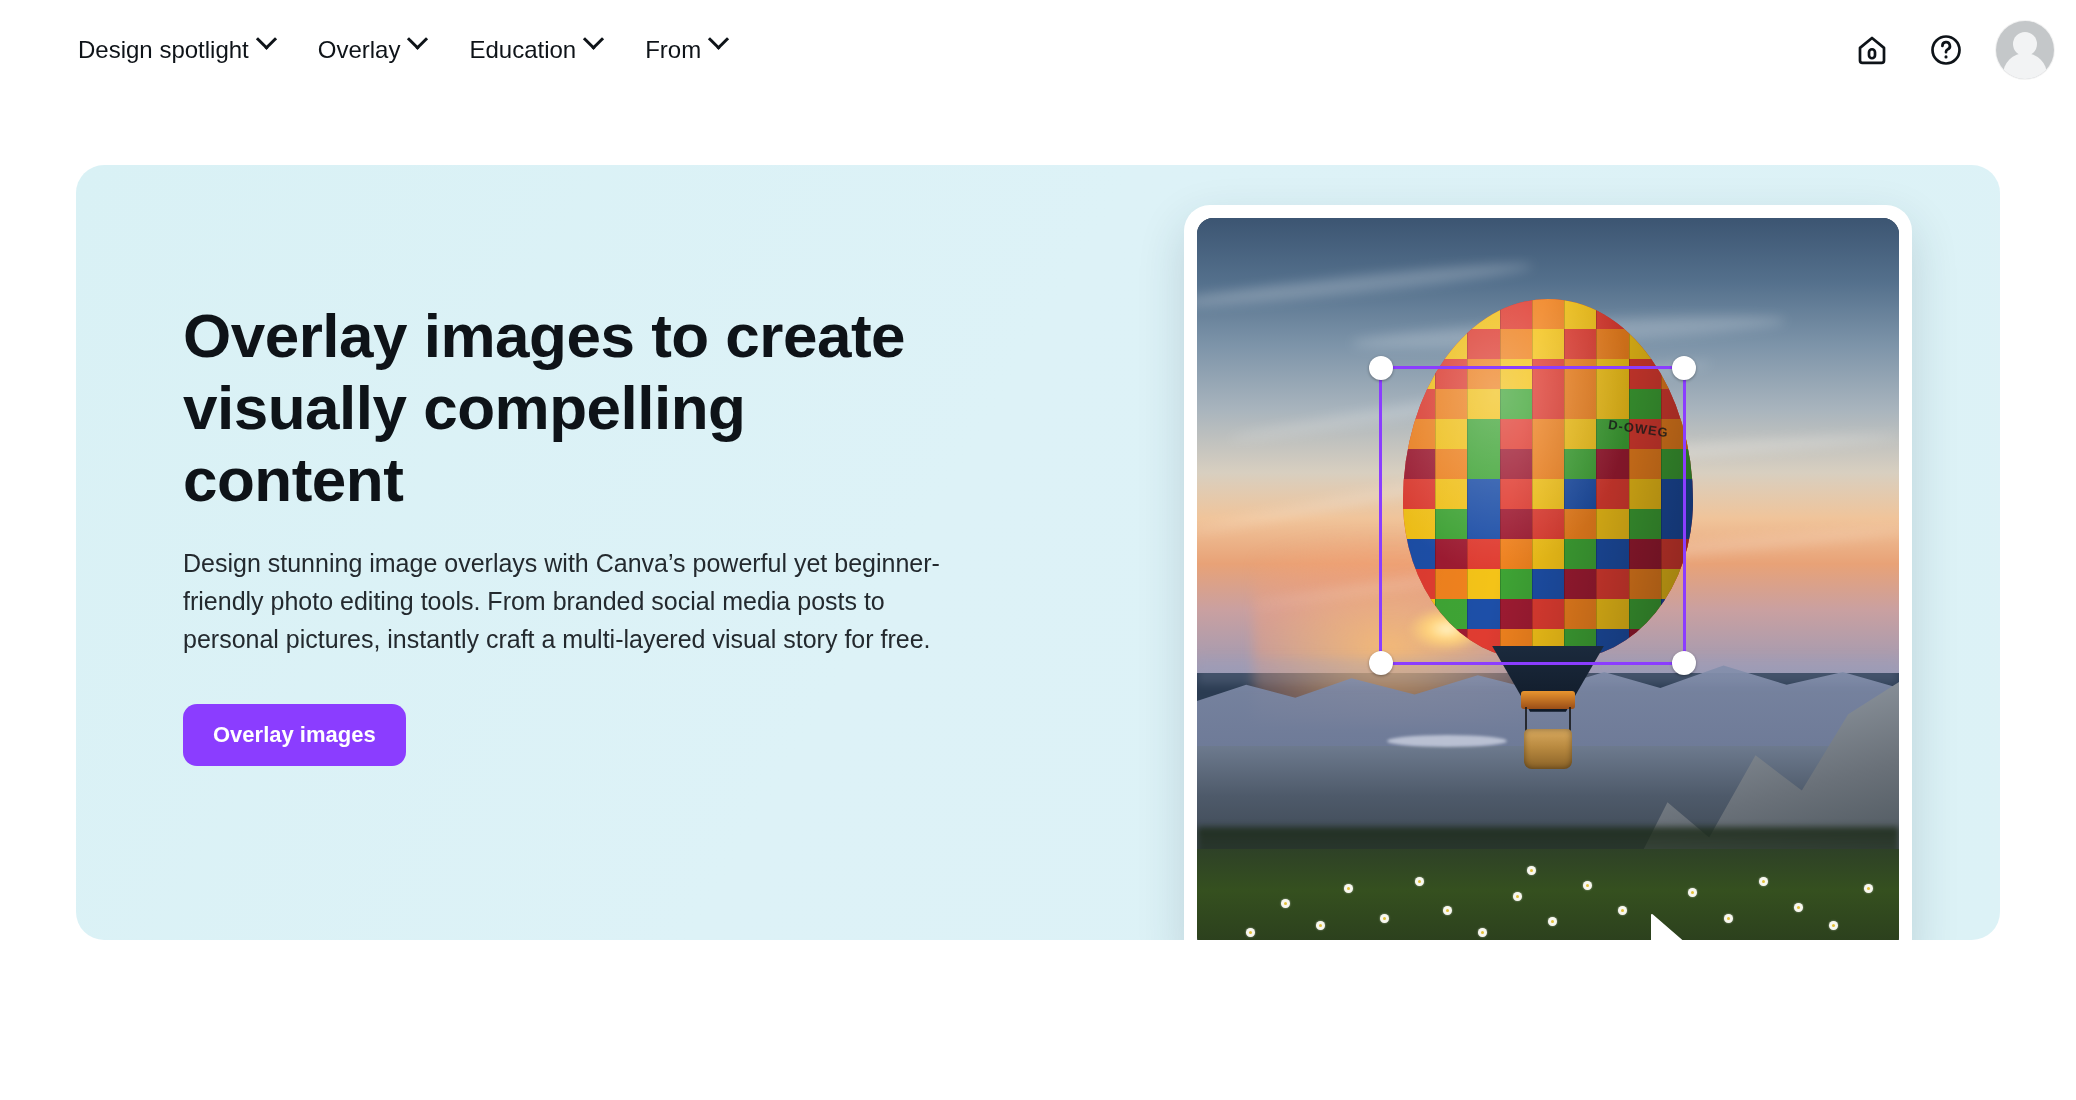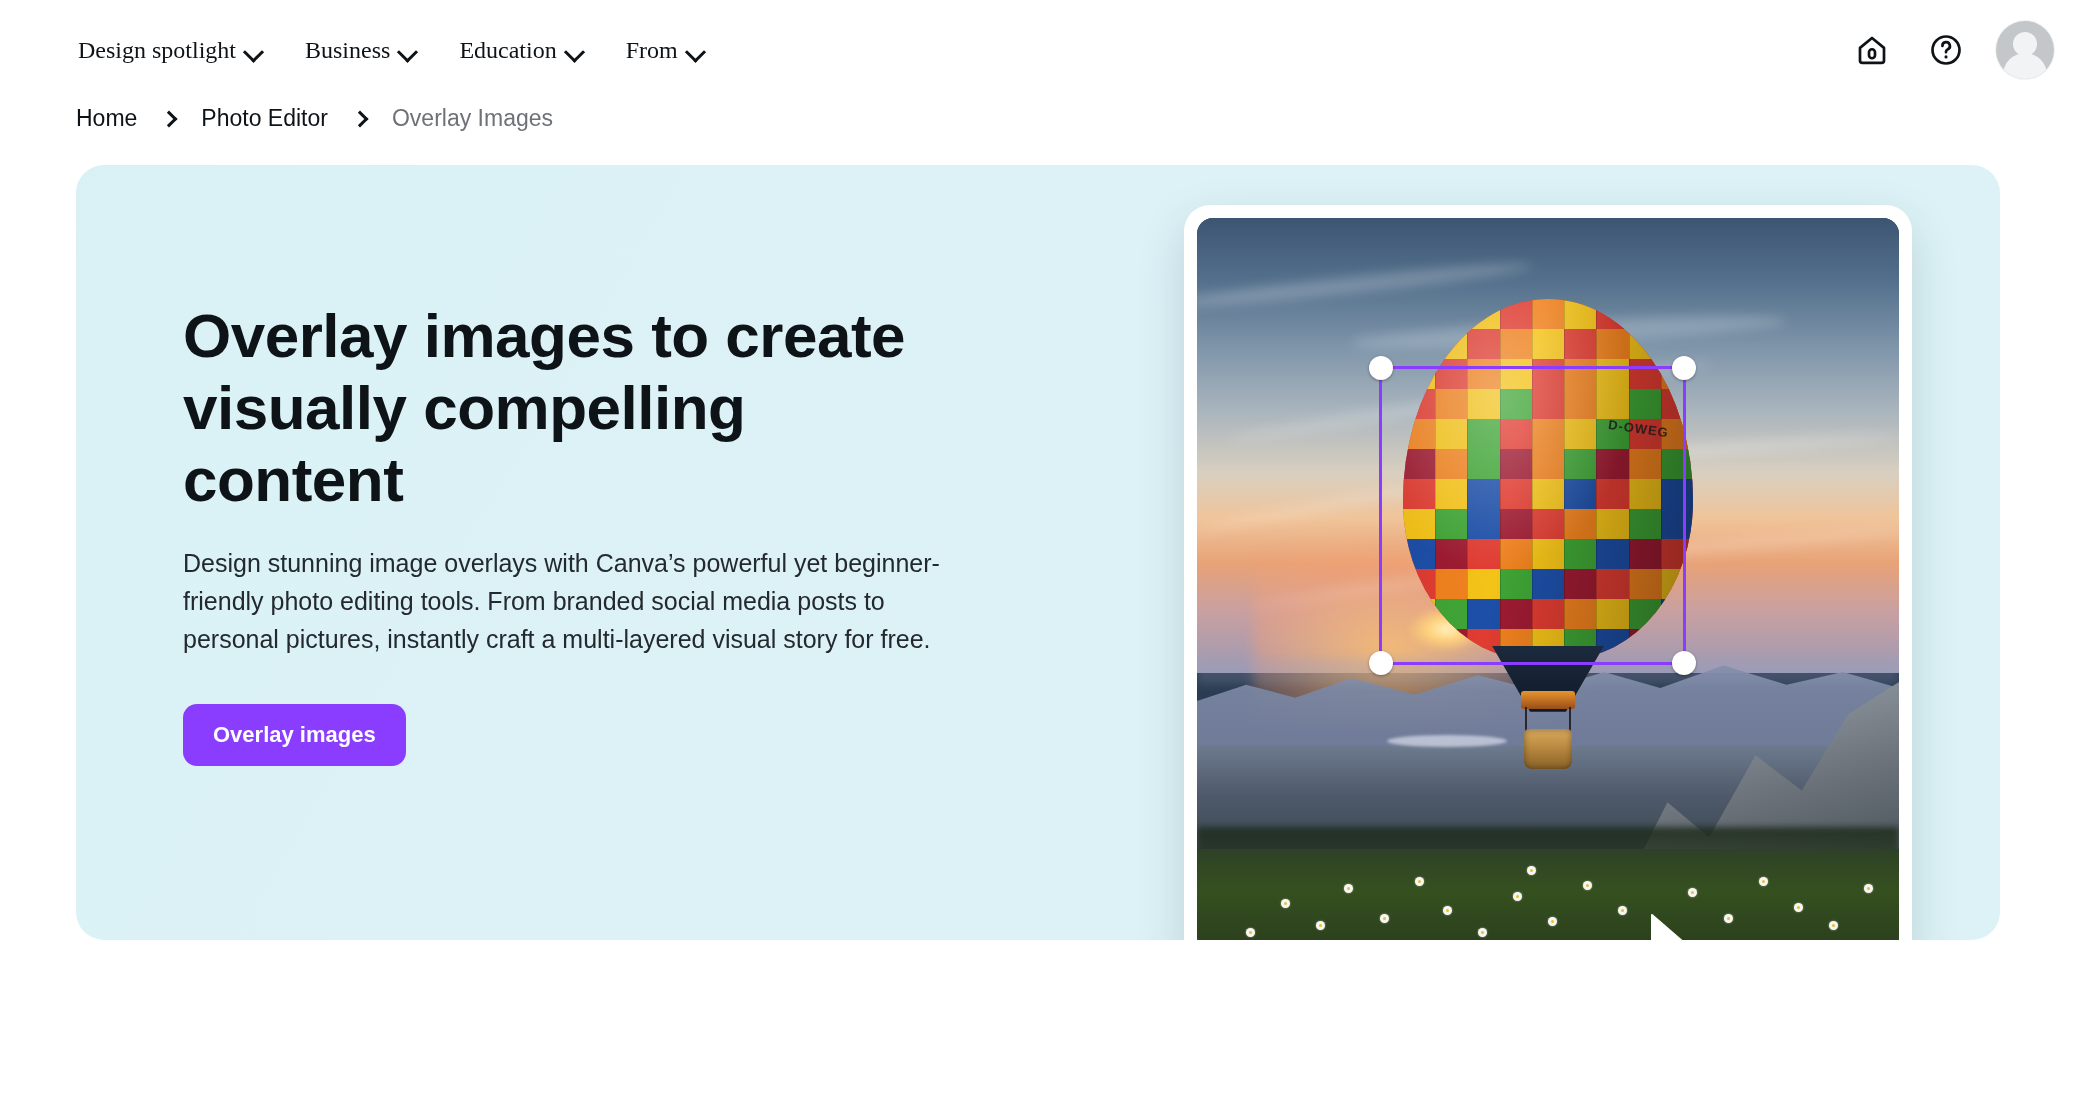--- a/index.html
+++ b/index.html
@@ -30,27 +30,26 @@
     -webkit-background-clip: text;
     background-clip: text;
     color: transparent;
     -webkit-text-fill-color: transparent;
     line-height: 1;
     padding: 4px 8px 10px 8px;
     user-select: none;
   }
   .nav-items { display: flex; align-items: center; margin-left: 56px; gap: 0; }
   .nav-item {
-    display: flex; align-items: flex-end; gap: 10px;
+    display: flex; align-items: flex-start; gap: 10px;
     padding: 10px 22px;
     font-size: 24px;
     color: #0e1318;
     cursor: pointer;
     white-space: nowrap;
-    font-family: Liberation Serif, serif;
   }
   .chev {
     display:inline-block; width: 15px; height: 15px;
     border-right: 3px solid #0e1318;
     border-bottom: 3px solid #0e1318;
     transform: rotate(45deg) translate(-3px,-3px);
   }
   .nav-right {
     margin-left: auto; display: flex; align-items: center; gap: 26px;
     padding-right: 22px;
@@ -318,21 +317,21 @@
 <div class="page">
 
   <div class="navbar">
 
     <div class="nav-items">
       <div class="nav-item">
         <span>Design spotlight</span>
         <span class="chev"></span>
       </div>
       <div class="nav-item">
-        <span>Business</span>
+        <span>Overlay</span>
         <span class="chev"></span>
       </div>
       <div class="nav-item">
         <span>Education</span>
         <span class="chev"></span>
       </div>
       <div class="nav-item">
         <span>From</span>
         <span class="chev"></span>
       </div>
@@ -352,27 +351,20 @@
           <circle cx="12" cy="16.6" r="1.05" fill="#0e1318"></circle>
         </svg>
       </div>
       <div class="avatar">
         <div class="head"></div>
         <div class="body"></div>
       </div>
     </div>
   </div>
 
-  <div class="breadcrumb">
-    <span class="crumb">Home</span>
-    <span class="crumb-sep"></span>
-    <span class="crumb">Photo Editor</span>
-    <span class="crumb-sep"></span>
-    <span class="crumb muted">Overlay Images</span>
-  </div>
 
   <div class="hero">
 
     <div class="hero-text">
       <h1 class="hero-title">Overlay images to create visually compelling content</h1>
       <p class="hero-sub">Design stunning image overlays with Canva’s powerful yet beginner-friendly photo editing tools. From branded social media posts to personal pictures, instantly craft a multi-layered visual story for free.</p>
       <button class="cta">Overlay images</button>
     </div>
 
     <div class="editor-frame">

